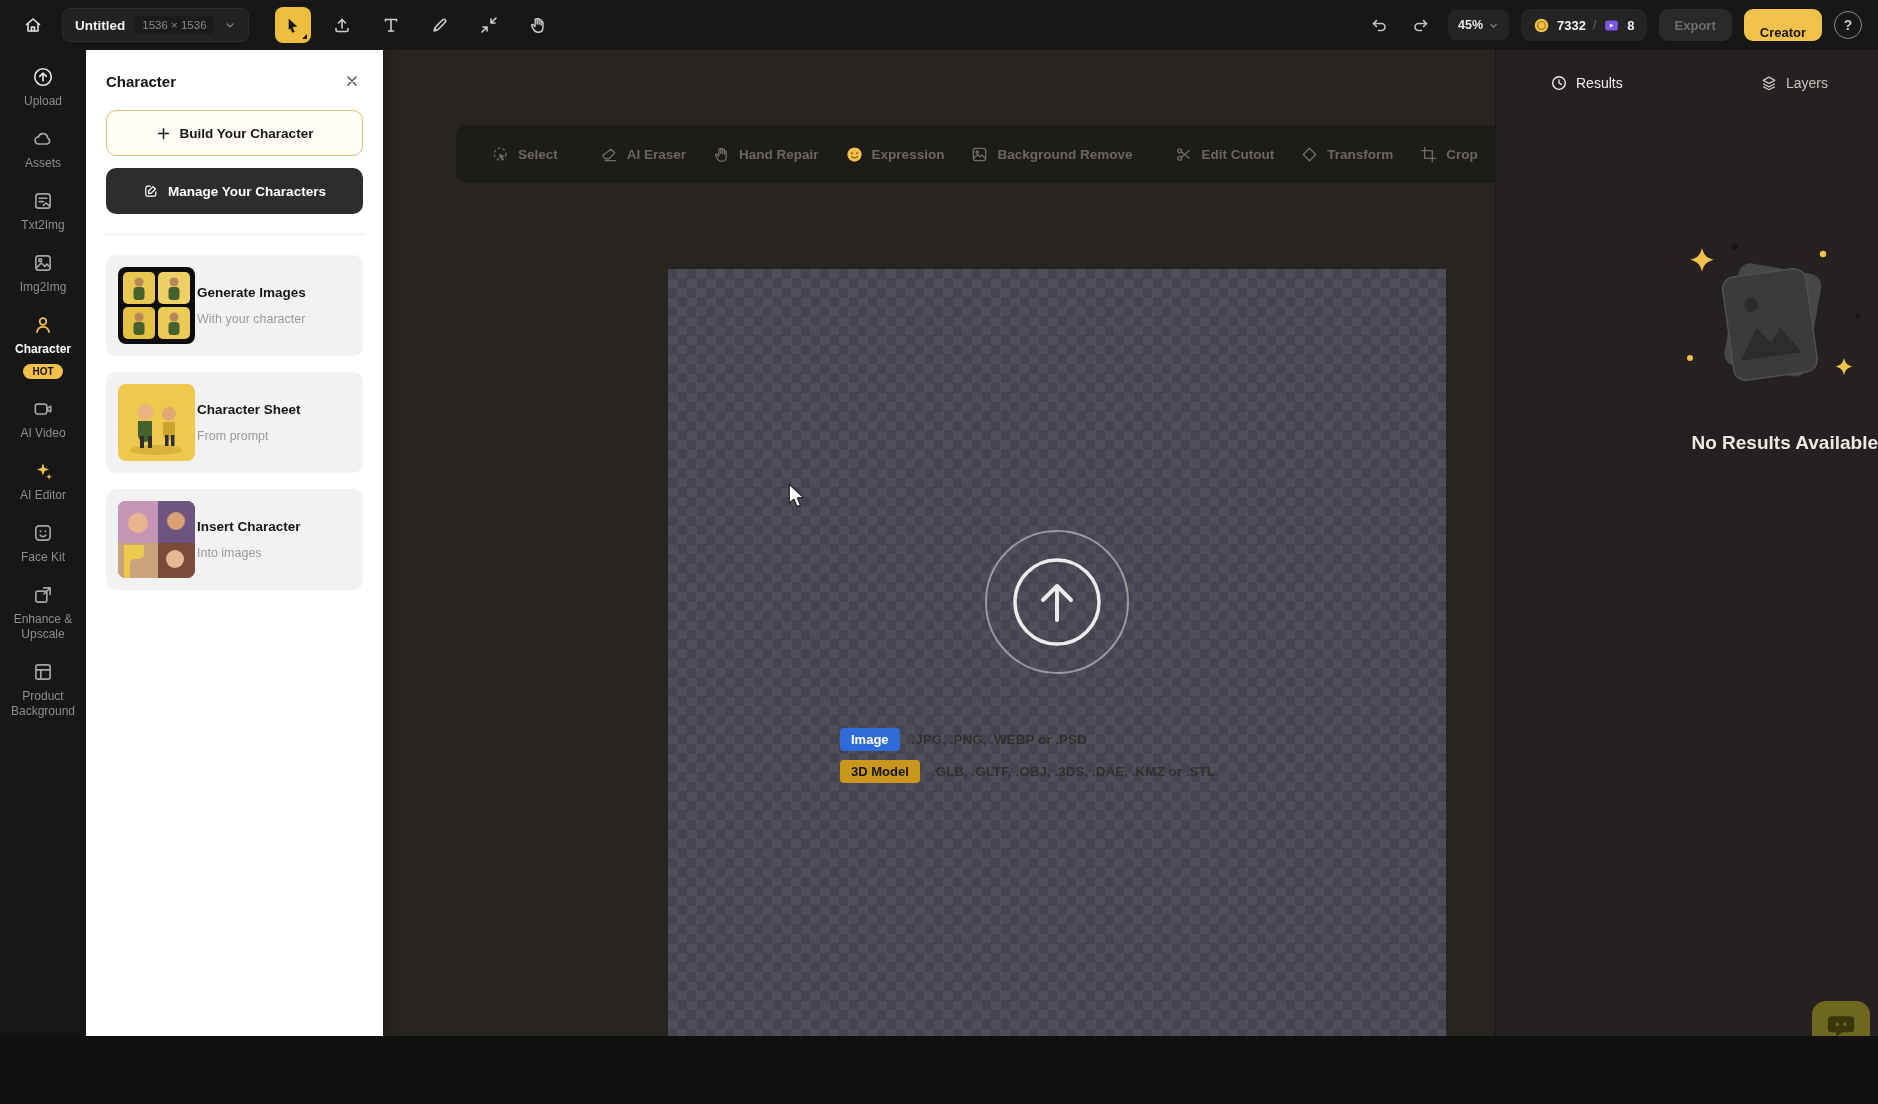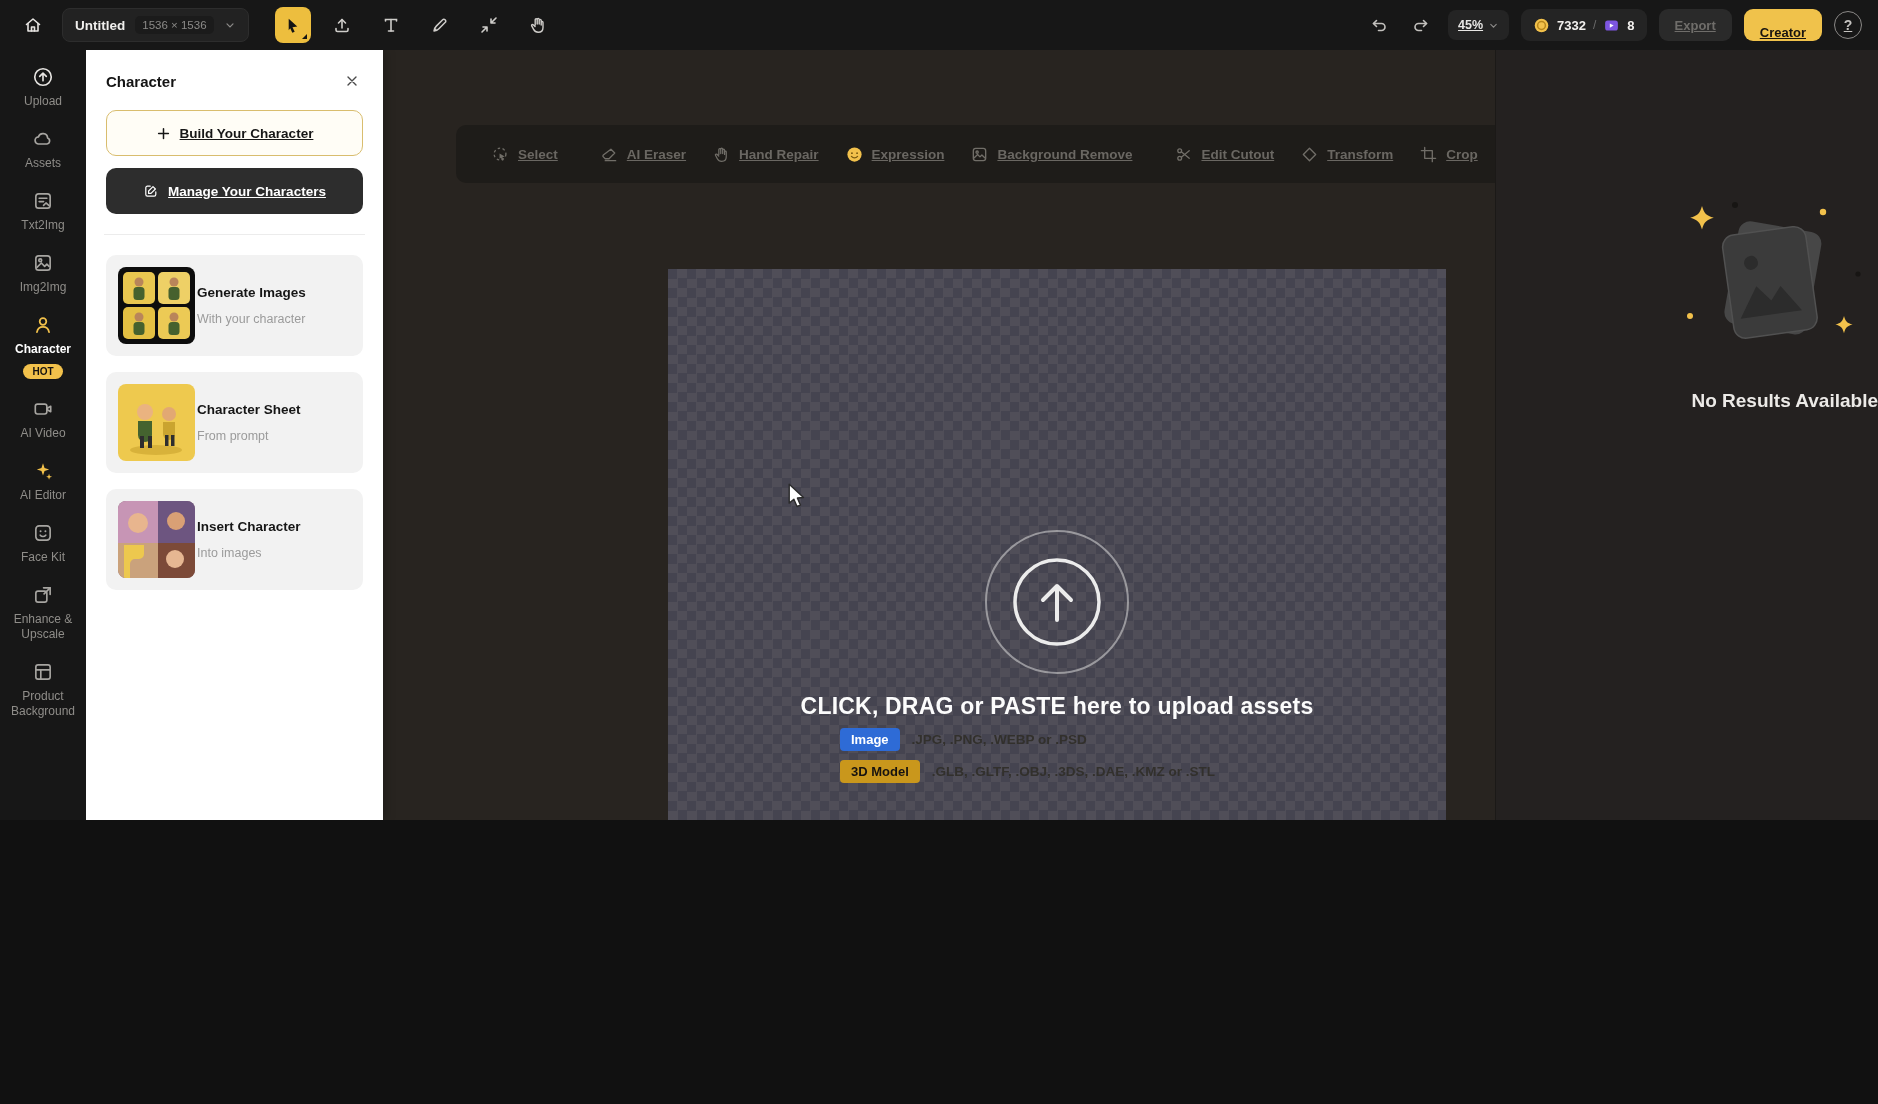--- a/index.html
+++ b/index.html
@@ -1,19 +1,19 @@
 <!DOCTYPE html>
 <html><head>
 <meta charset="utf-8">
 <style>
   *{margin:0;padding:0;box-sizing:border-box;}
   html,body{background:#111;}
-  #app{position:relative;width:1878px;height:820px;background:#7dd3fc;overflow:hidden;
+  #app{position:relative;width:1878px;height:1036px;background:#7dd3fc;overflow:hidden;
        font-family:"Liberation Sans",sans-serif;-webkit-user-select:none;user-select:none;}
-  button{font-family:inherit;text-decoration:underline;}
+  button{font-family:inherit;}
 
   
   #topbar{position:absolute;left:0;top:0;width:100%;height:50px;background:#171717;
           display:flex;align-items:center;padding:0 16px;z-index:40;}
   .tb-home{width:34px;height:34px;display:grid;place-items:center;background:none;border:none;
            color:#e6e4e1;cursor:pointer;}
   .doc-pill{display:flex;align-items:center;gap:10px;background:#222222;border:1px solid #2d2d2d;
             border-radius:8px;height:34px;padding:0 12px;margin-left:12px;cursor:pointer;}
   .doc-title{font-size:13.5px;font-weight:bold;color:#f0efed;}
   .doc-size{font-size:11.5px;color:#8b8a88;background:#1b1b1b;border-radius:5px;padding:3px 7px;}
@@ -458,33 +458,53 @@
     </div>
 
     <div id="canvas">
       <span class="upload-circle">
         <svg width="150" height="150" viewBox="0 0 150 150" fill="none">
           <circle cx="75" cy="75" r="71" stroke="#d9d9d9" stroke-opacity=".55" stroke-width="2"></circle>
           <circle cx="75" cy="75" r="42" stroke="#ececec" stroke-width="3.5"></circle>
           <path d="M75 93V61M61 73 75 59l14 14" stroke="#ececec" stroke-width="4" stroke-linecap="round" stroke-linejoin="round"></path>
         </svg>
       </span>
-      <div class="upload-headline">CLICK, DRAG or PASTE here to upload assets</div>
       <div class="fmt-row r1">
         <span class="fmt-badge image">Image</span>
         <span class="fmt-text">.JPG, .PNG, .WEBP or .PSD</span>
       </div>
       <div class="fmt-row r2">
         <span class="fmt-badge model">3D Model</span>
         <span class="fmt-text">.GLB, .GLTF, .OBJ, .3DS, .DAE, .KMZ or .STL</span>
       </div>
     </div>
   </main>
 
   <aside id="results-panel">
+    <div class="rp-header">
+      <button class="rp-tab results">
+        <span class="ti">
+          <svg width="18" height="18" viewBox="0 0 20 20" fill="none" stroke="currentColor" stroke-width="1.5" stroke-linecap="round" stroke-linejoin="round">
+              <circle cx="10" cy="10" r="7"></circle>
+              <path d="M10 6.5V10l2.6 1.6"></path>
+            </svg>
+        </span>
+        <span>Results</span>
+      </button>
+      <button class="rp-tab layers">
+        <span class="ti">
+          <svg width="18" height="18" viewBox="0 0 20 20" fill="none" stroke="currentColor" stroke-width="1.5" stroke-linejoin="round">
+              <path d="M10 3.5 16.5 7 10 10.5 3.5 7z"></path>
+              <path d="M3.5 10.8 10 14.3l6.5-3.5"></path>
+              <path d="M3.5 14 10 17.5 16.5 14"></path>
+            </svg>
+        </span>
+        <span>Layers</span>
+      </button>
+    </div>
     <div class="rp-empty">
       <span>
         <svg width="210" height="170" viewBox="0 0 210 170">
           <g transform="rotate(10 105 85)">
             <rect x="62" y="28" width="84" height="104" rx="12" fill="#474747"></rect>
             <circle cx="88" cy="58" r="7" fill="#353535"></circle>
             <path d="M70 112 90 82l13 16 11-13 18 27z" fill="#353535"></path>
           </g>
           <g transform="rotate(-8 105 85)">
             <rect x="60" y="32" width="84" height="104" rx="12" fill="#3b3b3b" stroke="#515151" stroke-width="1.5"></rect>

